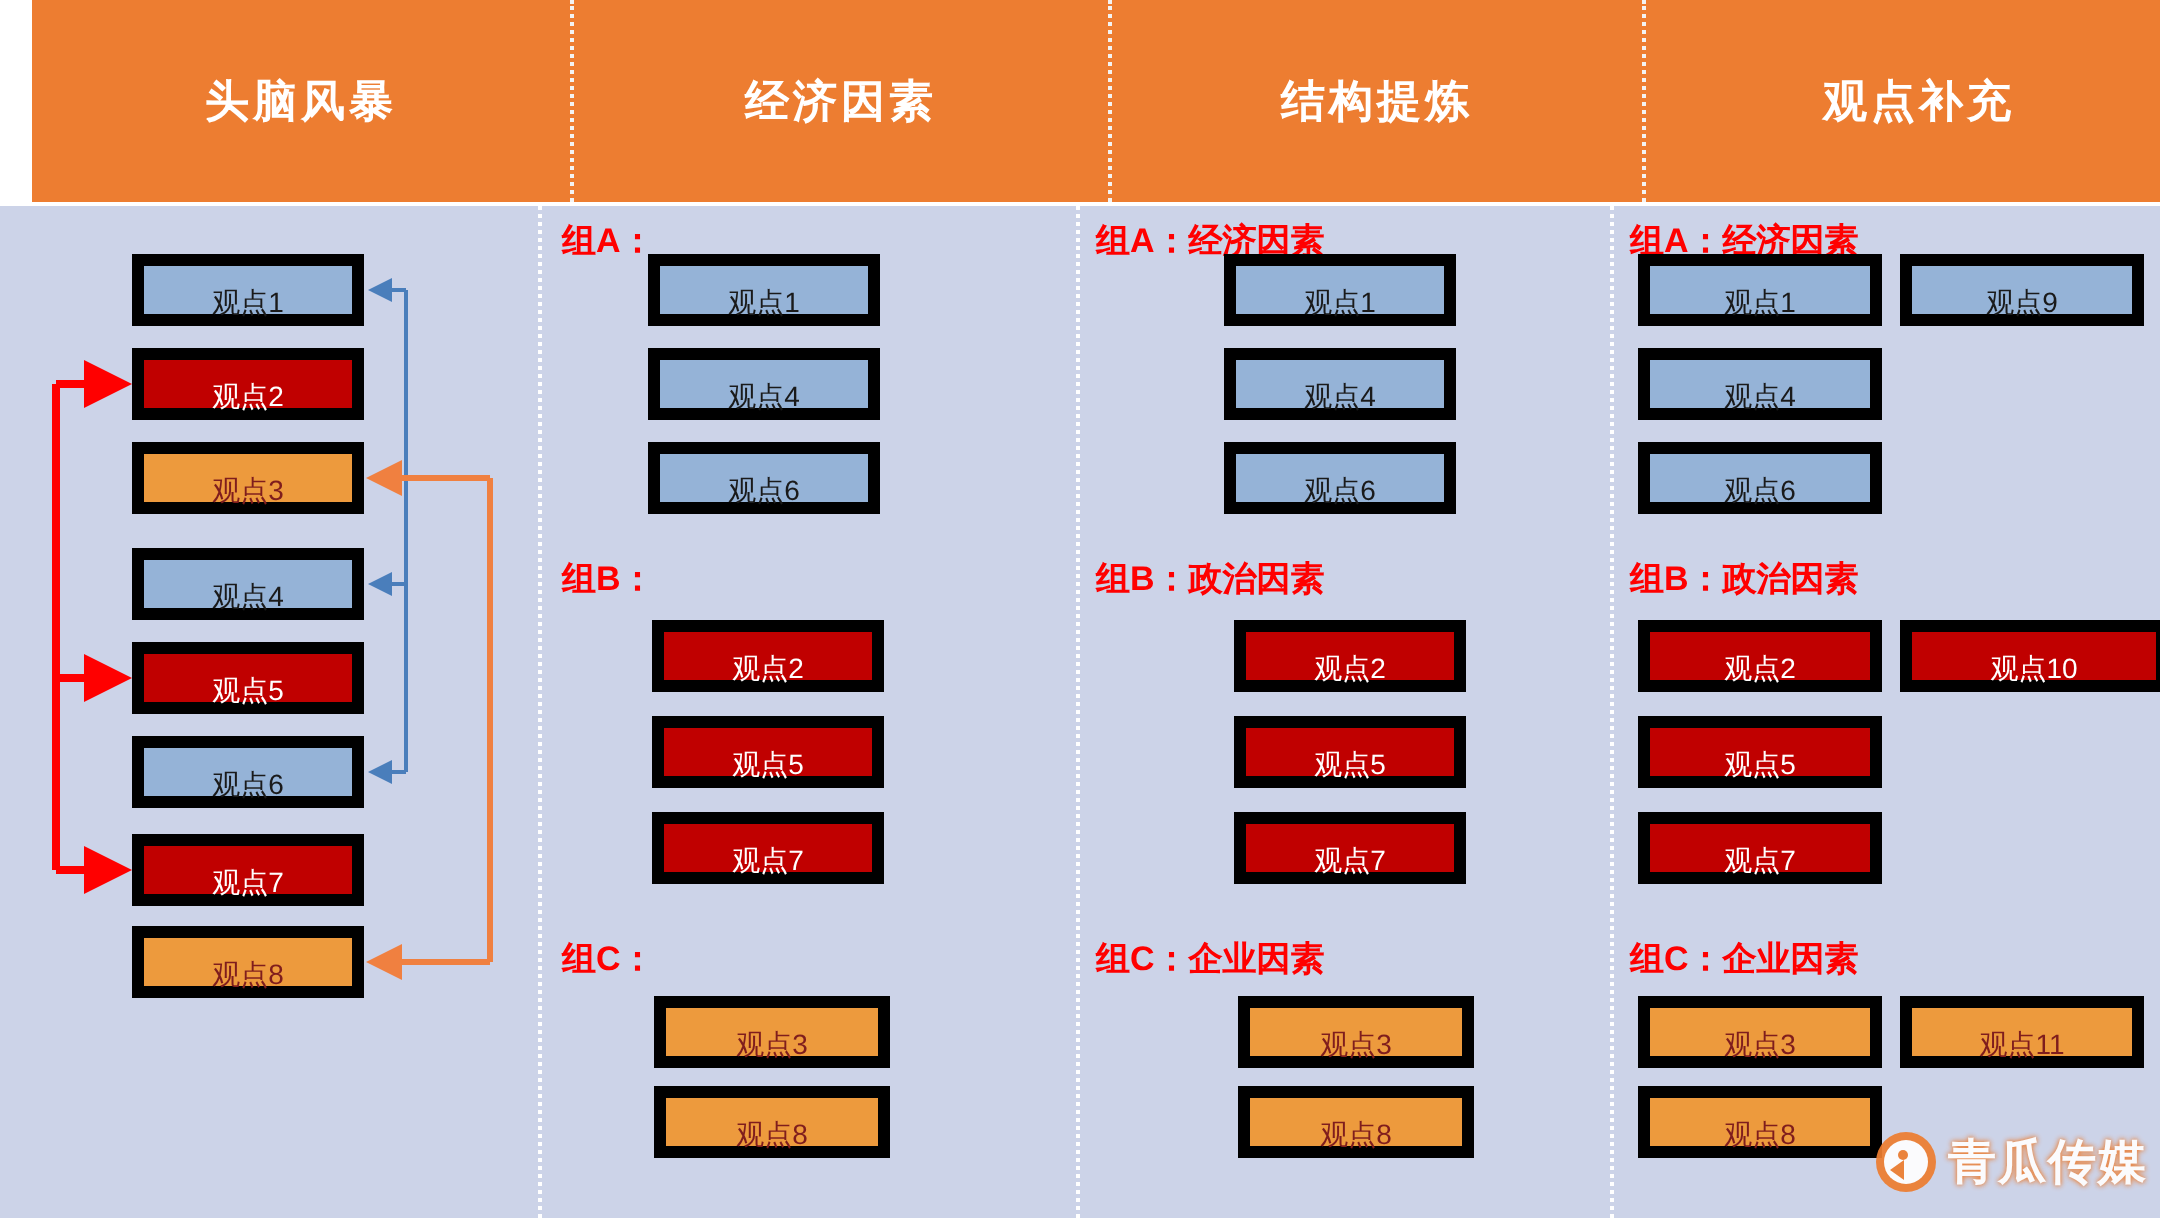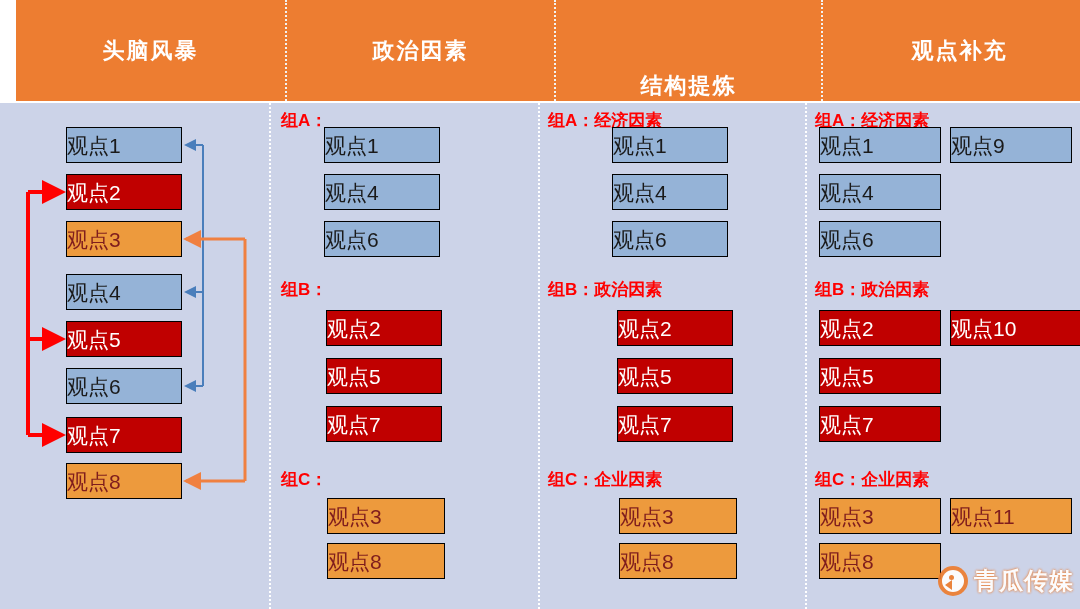--- a/index.html
+++ b/index.html
@@ -26,22 +26,22 @@
   .body-row{position:absolute;left:0;top:103px;width:1080px;height:506px;display:flex;}
   .col{
     position:relative;flex:0 0 auto;height:506px;background:#CCD3E8;
     box-sizing:border-box;border-right:2px dotted #ffffff;
   }
   .col.last{border-right:none;}
 
   
   .box{
     position:absolute;height:36px;line-height:36px;
-    box-sizing:border-box;border:1px solid #000000;
-    font-size:21px;white-space:nowrap;
+    box-sizing:border-box;border:6px solid #000000;
+    text-align:center;font-size:14px;white-space:nowrap;
   }
   .box.blue{background:#95B3D7;color:#1a1a1a;}
   .box.red{background:#C00000;color:#ffffff;}
   .box.orange{background:#ED9A3D;color:#7f1d1d;}
 
   
   .glabel{
     position:absolute;color:#FF0000;font-size:17px;font-weight:bold;
     white-space:nowrap;line-height:20px;
   }
@@ -65,23 +65,23 @@
 </head>
 <body>
 
 <div class="board">
 
   <div class="header-row">
       <div class="header-cell" style="width: 271px;">
         <span>头脑风暴</span>
       </div>
       <div class="header-cell" style="width: 269px;">
-        <span>政治因素</span>
+        <span>经济因素</span>
       </div>
-      <div class="header-cell" style="width: 267px; align-items: flex-end;">
+      <div class="header-cell" style="width: 267px;">
         <span>结构提炼</span>
       </div>
       <div class="header-cell last" style="width: 273px;">
         <span>观点补充</span>
       </div>
     </div>
 
   <div class="body-row">
       <div class="col" style="width: 271px;">
         <div class="box blue" style="left: 66px; top: 24px; width: 116px;">观点1</div>

